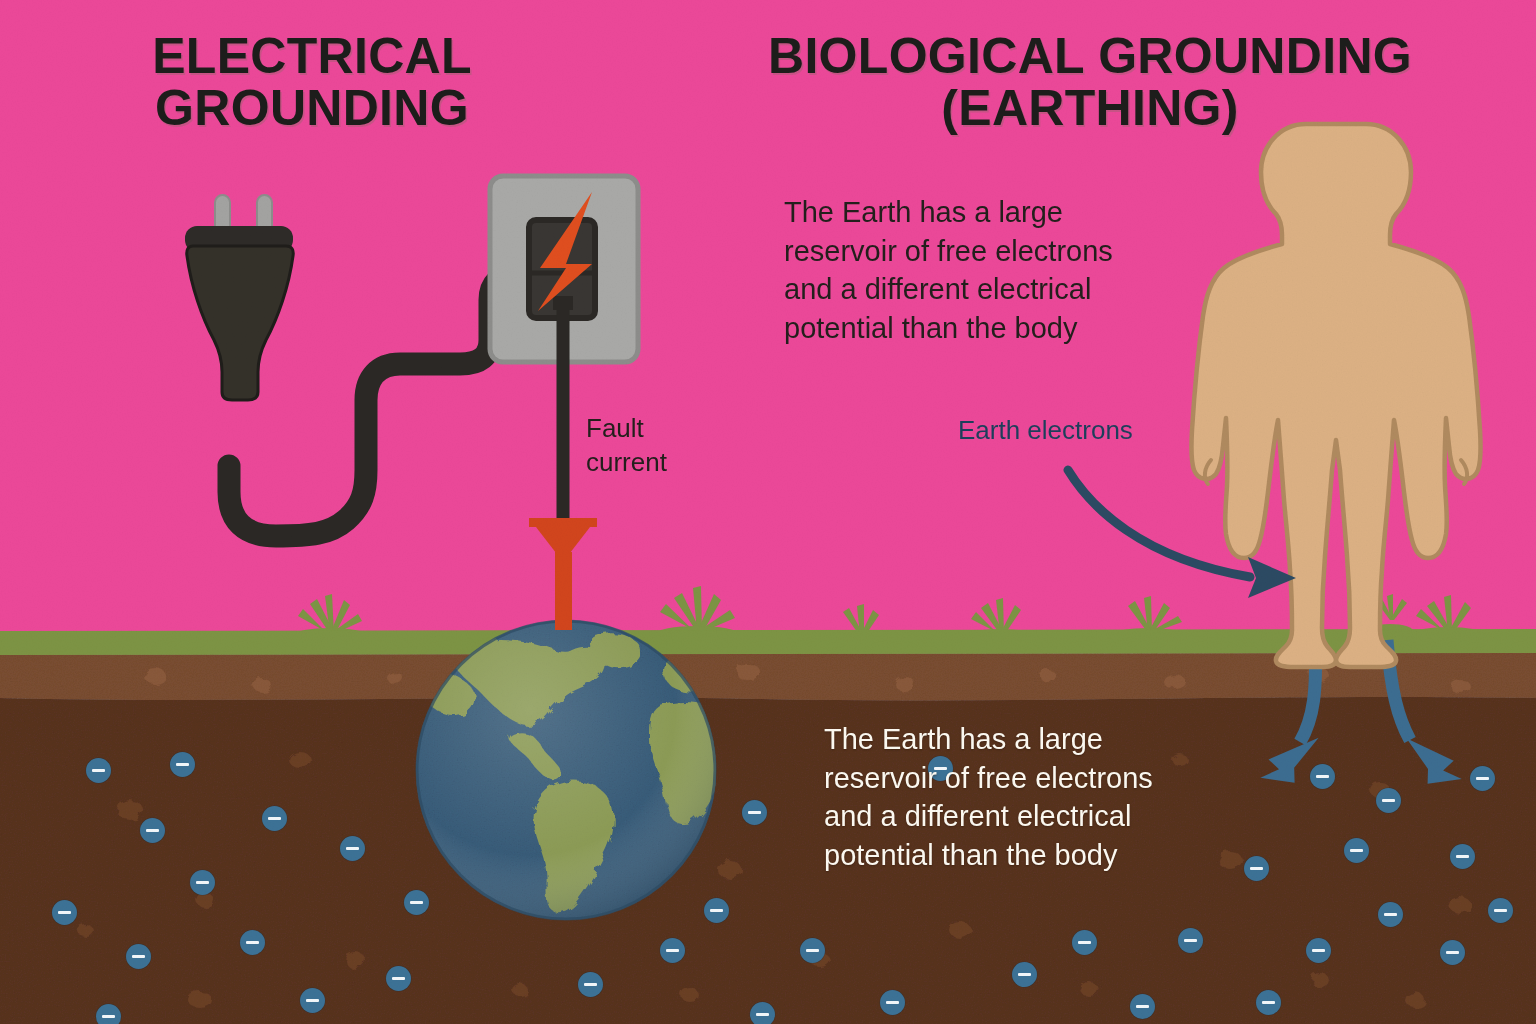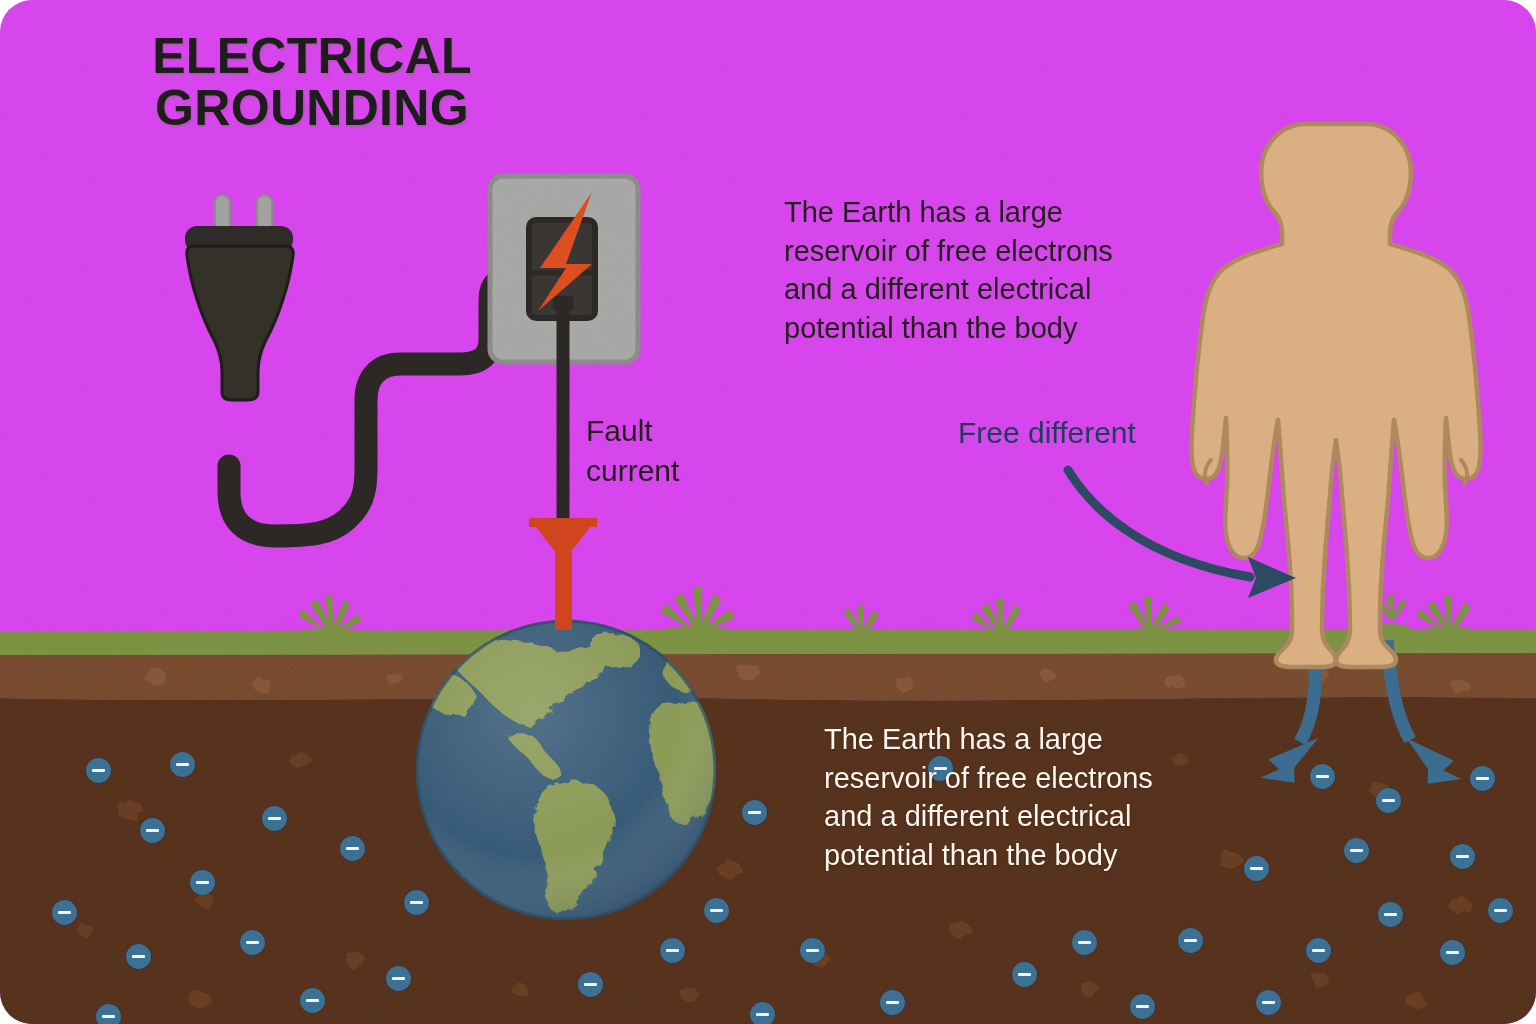--- a/index.html
+++ b/index.html
@@ -5,23 +5,22 @@
   html, body {
     margin: 0;
     padding: 0;
     background: #ffffff;
   }
   #stage {
     position: relative;
     width: 1536px;
     height: 1024px;
     overflow: hidden;
-    background: #d946ef;
+    background: #ec4899;
     font-family: "Liberation Sans", sans-serif;
-    border-radius: 32px;
     -webkit-font-smoothing: antialiased;
   }
 
   
   #grain {
     position: absolute;
     inset: 0;
     pointer-events: none;
     z-index: 60;
     opacity: .20;
@@ -62,21 +61,21 @@
   #para-right { left: 784px; top: 193px; width: 430px; }
   #para-soil  {
     left: 824px; top: 720px; width: 430px;
     color: #fdfaf2;
     text-shadow: 0 1px 2px rgba(40,20,8,.45);
     z-index: 30;
   }
 
   .label {
     position: absolute;
-    font-size: 30px;
+    font-size: 26px;
     z-index: 25;
     white-space: pre-line;
     line-height: 1.32;
   }
   #label-fault {
     left: 586px; top: 411px;
     color: #231f1c;
   }
   #label-free {
     left: 958px; top: 413px;
@@ -450,36 +449,38 @@
   </svg>
 
   <svg class="scene" style="z-index:22" viewBox="0 0 1536 1024">
     <path d="M1068,470 C1090,506 1140,558 1250,577" fill="none" stroke="#2c4a63" stroke-width="9" stroke-linecap="round"></path>
     <path d="M1248,557 L1296,578 L1248,598 L1256,578 Z" fill="#2c4a63"></path>
   </svg>
 
   <div class="heading" id="title-left">ELECTRICAL
 GROUNDING</div>
 
+  <div class="heading" id="title-right">BIOLOGICAL GROUNDING
+(EARTHING)</div>
 
 
   <div class="para" id="para-right">The Earth has a large
 reservoir of free electrons
 and a different electrical
 potential than the body</div>
 
   <div class="para" id="para-soil">The Earth has a large
 reservoir of free electrons
 and a different electrical
 potential than the body</div>
 
   <div class="label" id="label-fault">Fault
 current</div>
 
-  <div class="label" id="label-free">Free different</div>
+  <div class="label" id="label-free">Earth electrons</div>
 
   <svg id="grain" viewBox="0 0 1536 1024" preserveAspectRatio="none">
     <filter id="paperNoise">
       <feTurbulence type="fractalNoise" baseFrequency="0.8" numOctaves="4" seed="5"></feTurbulence>
       <feColorMatrix type="saturate" values="0"></feColorMatrix>
       <feComponentTransfer>
           <feFuncA type="linear" slope="0.55"></feFuncA>
         </feComponentTransfer>
     </filter>
     <rect width="1536" height="1024" filter="url(#paperNoise)" opacity="0.55"></rect>

